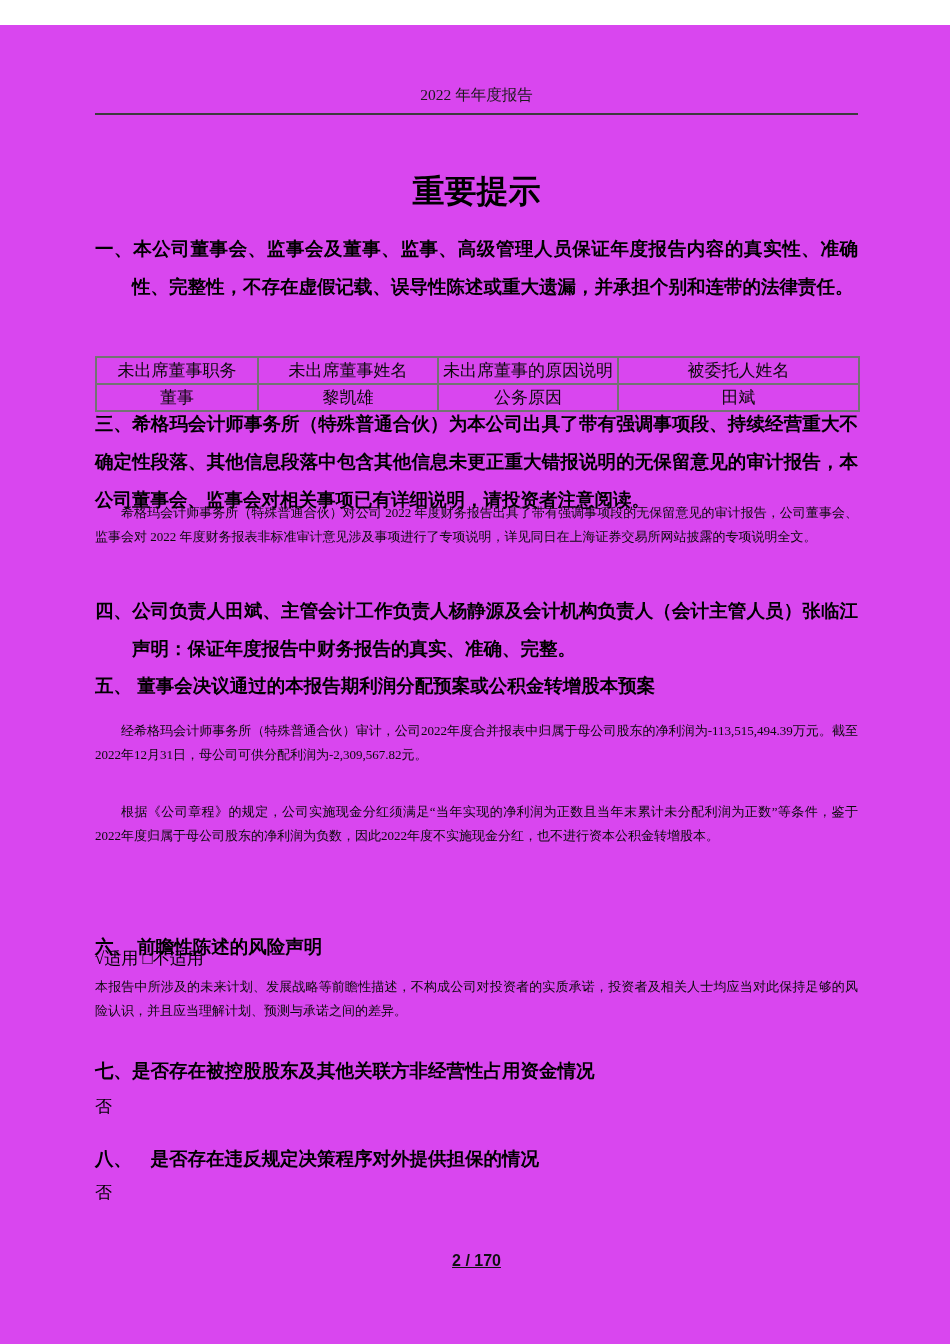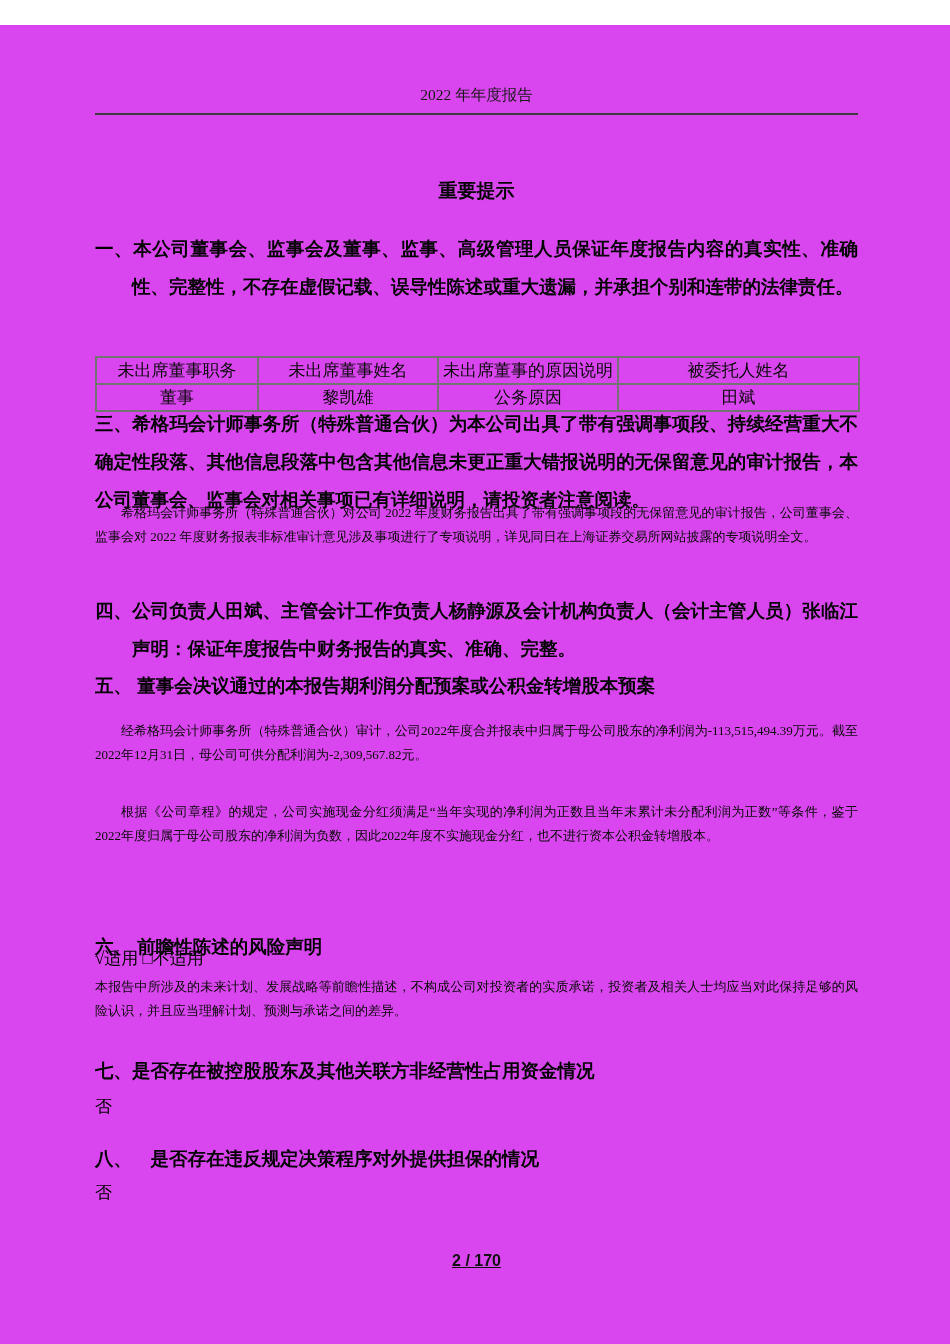--- a/index.html
+++ b/index.html
@@ -29,21 +29,21 @@
   .hdr-rule {
     top: 88px;
     border-top: 2px solid #3c3c3c;
     height: 0;
   }
   .doc-title {
     top: 150px;
     text-align: center;
     font-family: "Liberation Sans", sans-serif;
     font-weight: bold;
-    font-size: 19px;
+    font-size: 32px;
     line-height: 32px;
   }
   .h-bold {
     font-family: "Liberation Sans", sans-serif;
     font-weight: bold;
     font-size: 18.5px;
     line-height: 38px;
     text-align: justify;
   }
   .h-single { line-height: 28px; text-align: left; }

